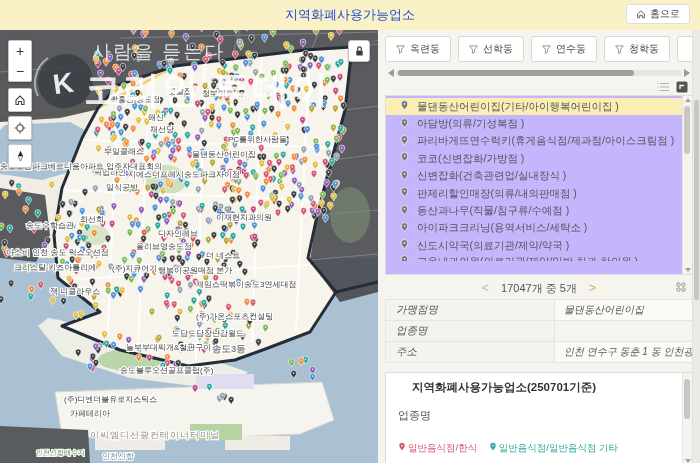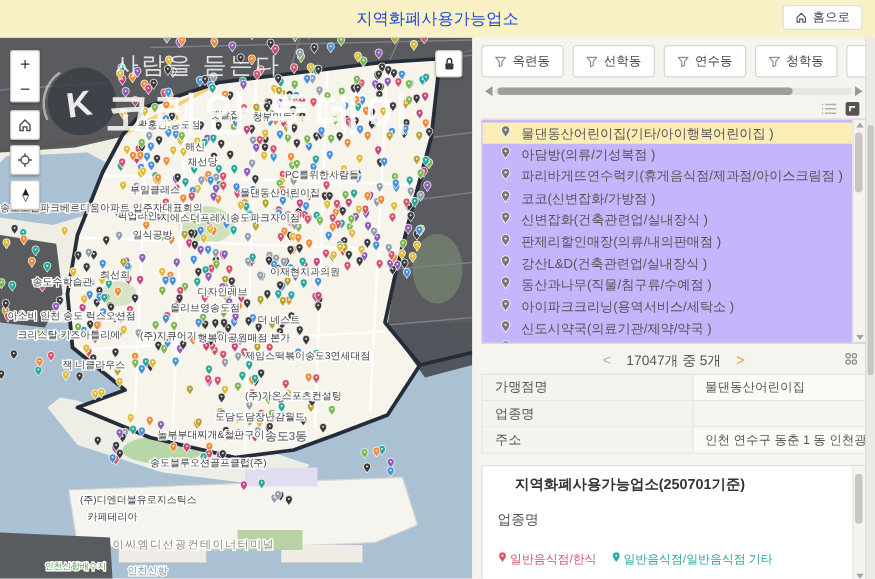--- a/index.html
+++ b/index.html
@@ -73,21 +73,21 @@
   .vscroll{position:absolute;right:0;top:0;bottom:0;width:9px;background:#f4f3f0;border-left:1px solid #e7e5e0;}
   .vthumb{position:absolute;left:1px;width:6px;background:#c8c6c1;border-radius:3px;cursor:pointer;}
   .varrow{position:absolute;left:2px;width:0;height:0;border-style:solid;}
   .varrow.up{top:2px;border-width:0 3px 4px 3px;border-color:transparent transparent #a5a39e transparent;}
   .varrow.down{bottom:2px;border-width:4px 3px 0 3px;border-color:#a5a39e transparent transparent transparent;}
   .pager{height:20px;margin-top:3px;display:flex;align-items:center;justify-content:center;gap:12px;font-size:11px;color:#555;position:relative;}
   .pager .prev{color:#b9b7b2;font-size:12px;cursor:pointer;}
   .pager .next{color:#e2a63d;font-size:12px;cursor:pointer;}
   .dotgrid{position:absolute;right:13px;top:3px;cursor:pointer;}
   .details{margin:1px 7px 0 7px;border-top:1px solid #e6e4de;}
-  .drow{display:flex;border:1px solid #e6e4de;border-top:0;height:20px;}
+  .drow{display:flex;border:1px solid #e6e4de;border-top:0;height:20px;font-style:italic;}
   .dlabel{width:148px;background:#f5f3ee;font-size:10.5px;color:#555;display:flex;align-items:center;padding:0 10px;border-right:1px solid #e6e4de;flex:0 0 auto;}
   .dvalue{flex:1;background:#fbfaf6;font-size:10px;color:#555;display:flex;align-items:center;padding:0 9px;overflow:hidden;white-space:nowrap;}
   .legendcard{margin:9px 7px 0 7px;background:#fff;border:1px solid #ddd;padding:7px 14px 0 12px;position:relative;height:85px;overflow:hidden;}
   .legendcard .ltitle{font-size:11.5px;font-weight:bold;color:#333;margin-left:14px;}
   .legendcard .lsub{font-size:11px;color:#555;margin-top:13px;}
   .legitems{margin-top:9px;line-height:1.75;}
   .leg{font-size:9.5px;color:#666;margin-right:9px;white-space:nowrap;}
   .leg svg{vertical-align:-1px;margin-right:2px;}
   .pagescroll{position:absolute;right:0;top:30px;bottom:0;width:7px;background:#eceae6;border-left:1px solid #e0ded9;}
   .pagescroll .vthumb{left:1px;width:5px;}
@@ -1074,28 +1074,20 @@
 
         <div class="row">
           <span class="pin">
             <svg width="9" height="11" viewBox="-4 -9.5 8 10.5">
               <use href="#pinsym" fill="currentColor"></use>
             </svg>
           </span>
           <span>판제리할인매장(의류/내의판매점 )</span>
         </div>
 
-        <div class="row">
-          <span class="pin">
-            <svg width="9" height="11" viewBox="-4 -9.5 8 10.5">
-              <use href="#pinsym" fill="currentColor"></use>
-            </svg>
-          </span>
-          <span>강산L&amp;D(건축관련업/실내장식 )</span>
-        </div>
 
         <div class="row">
           <span class="pin">
             <svg width="9" height="11" viewBox="-4 -9.5 8 10.5">
               <use href="#pinsym" fill="currentColor"></use>
             </svg>
           </span>
           <span>동산과나무(직물/침구류/수예점 )</span>
         </div>
 

